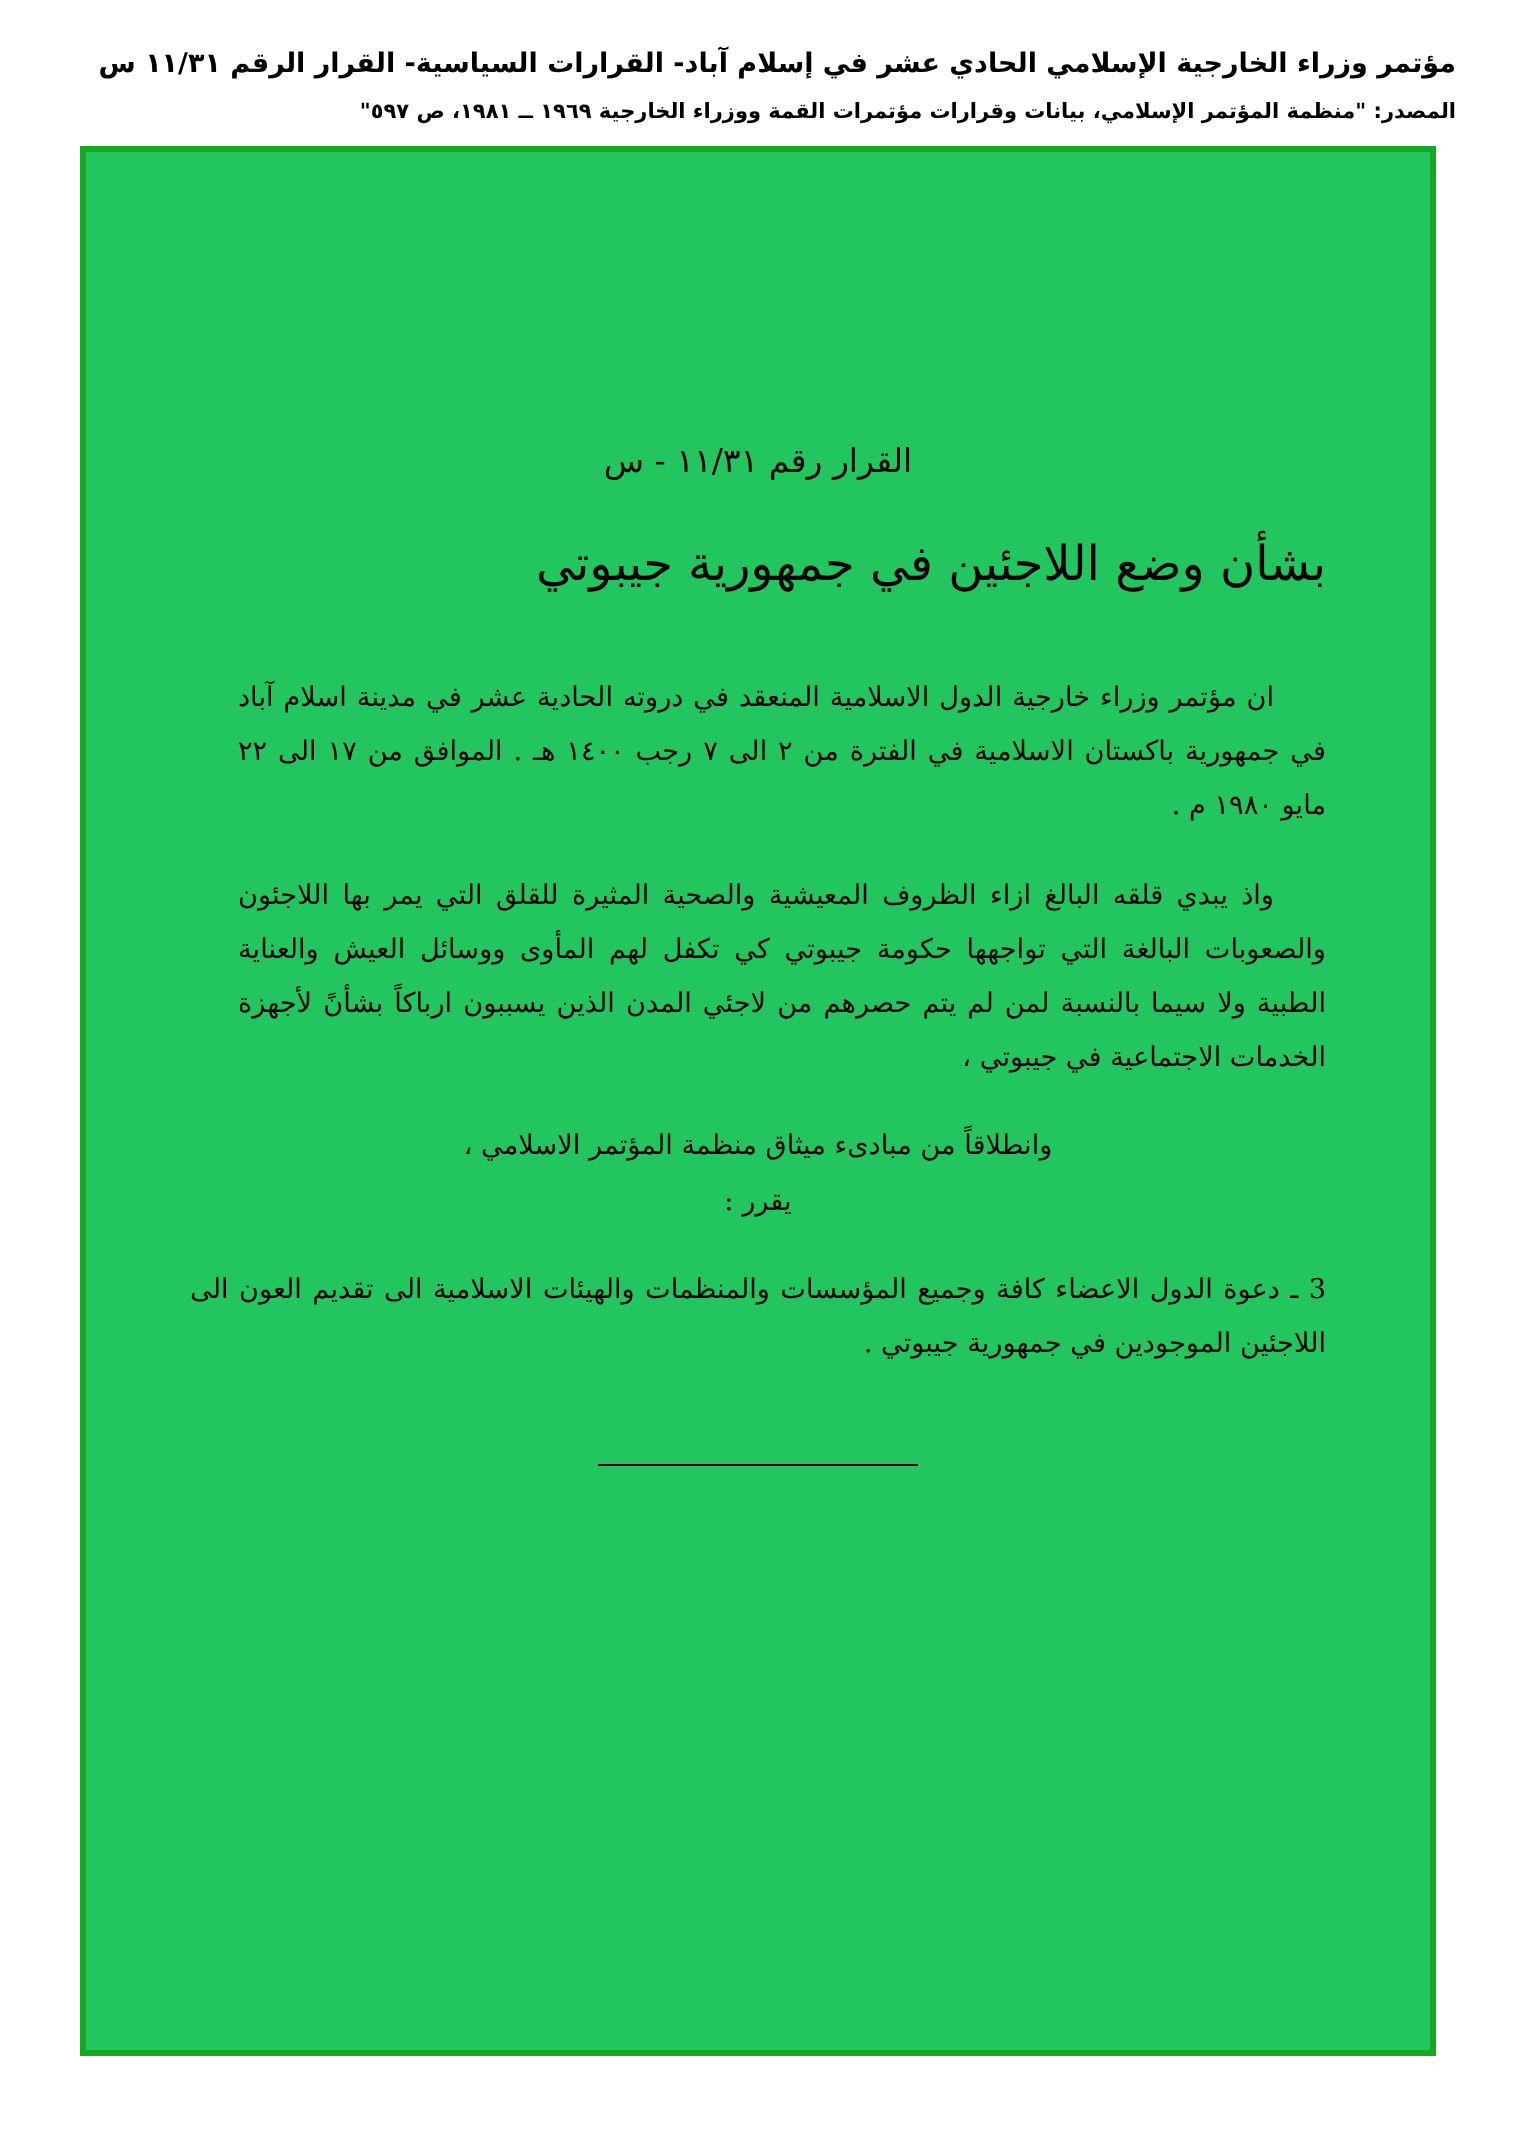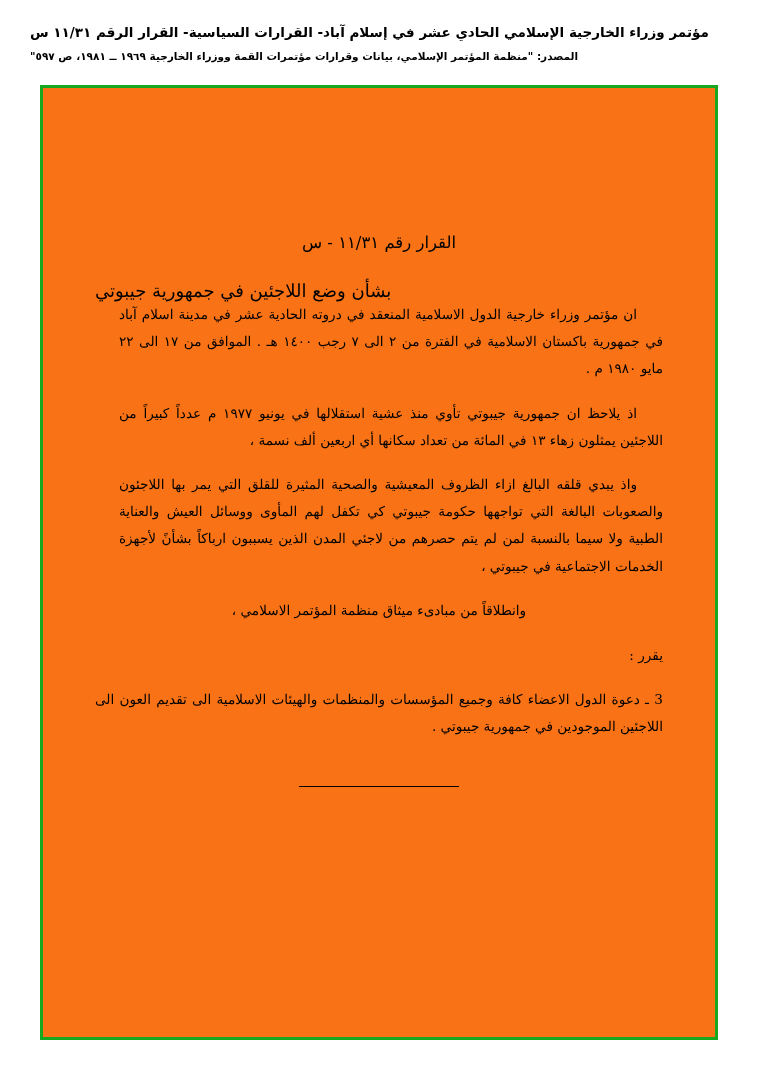--- a/index.html
+++ b/index.html
@@ -14,87 +14,88 @@
     color: #000000;
     overflow: hidden;
   }
   .page {
     position: relative;
     width: 758px;
     height: 1078px;
     box-sizing: border-box;
   }
   .header {
-    text-align: left;
+    text-align: right;
     padding: 22px 30px 0 30px;
   }
   .header-title {
     font-family: "DejaVu Sans", "Liberation Sans", sans-serif;
     font-size: 13.5px;
     font-weight: bold;
     line-height: 1.5;
     letter-spacing: 0px;
   }
   .header-source {
     font-family: "DejaVu Sans", "Liberation Sans", sans-serif;
     font-size: 10.5px;
     font-weight: bold;
     margin-top: 7px;
     line-height: 1.4;
   }
   .frame {
     position: absolute;
     left: 40px;
-    top: 85px;
+    top: 73px;
     width: 678px;
     height: 955px;
     border: 3px solid #16a81e;
     box-sizing: border-box;
-    background: #f97316;
+    background: #22c55e;
   }
   .inner {
     position: absolute;
     left: 0;
     top: 0;
     width: 100%;
     height: 100%;
     box-sizing: border-box;
     padding: 145px 52px 20px 52px;
   }
   .decree-no {
     text-align: center;
     font-size: 16.5px;
     font-family: "DejaVu Serif", serif;
     margin-bottom: 28px;
     letter-spacing: 0.5px;
   }
   .decree-subject {
-    text-align: left;
-    font-size: 18px;
+    text-align: right;
+    font-size: 24px;
     font-family: "DejaVu Serif", serif;
+    margin-bottom: 40px;
     letter-spacing: 1.5px;
   }
   p.body-par {
     font-size: 13.6px;
     font-family: "DejaVu Serif", serif;
     line-height: 2.0;
     margin: 0 0 17px 0;
     text-align: justify;
     text-justify: inter-word;
   }
   p.indent {
     text-indent: 26px;
     margin-left: 24px;
   }
   p.center-right {
     text-align: center;
-    margin-bottom: 18px;
+    margin-bottom: 0;
   }
   p.short {
-    text-align: right;
+    text-align: center;
   }
   .rule {
     width: 160px;
     height: 0;
     border-top: 1.5px solid #000;
     margin: 46px auto 0 auto;
   }
 </style>
 </head>
 <body>
@@ -106,21 +107,20 @@
     <div class="header-source">المصدر: "منظمة المؤتمر الإسلامي، بيانات وقرارات مؤتمرات القمة ووزراء الخارجية ١٩٦٩ ــ ١٩٨١، ص ٥٩٧"</div>
   </div>
 
   <div class="frame">
     <div class="inner">
 
       <div class="decree-no">القرار رقم ١١/٣١ - س</div>
       <div class="decree-subject">بشأن وضع اللاجئين في جمهورية جيبوتي</div>
 
       <p class="body-par indent">ان مؤتمر وزراء خارجية الدول الاسلامية المنعقد في دروته الحادية عشر في مدينة اسلام آباد في جمهورية باكستان الاسلامية في الفترة من ٢ الى ٧ رجب ١٤٠٠ هـ . الموافق من ١٧ الى ٢٢ مايو ١٩٨٠ م .</p>
-      <p class="body-par indent">اذ يلاحظ ان جمهورية جيبوتي تأوي منذ عشية استقلالها في يونيو ١٩٧٧ م عدداً كبيراً من اللاجئين يمثلون زهاء ١٣ في المائة من تعداد سكانها أي اربعين ألف نسمة ،</p>
       <p class="body-par indent">واذ يبدي قلقه البالغ ازاء الظروف المعيشية والصحية المثيرة للقلق التي يمر بها اللاجئون والصعوبات البالغة التي تواجهها حكومة جيبوتي كي تكفل لهم المأوى ووسائل العيش والعناية الطبية ولا سيما بالنسبة لمن لم يتم حصرهم من لاجئي المدن الذين يسببون ارباكاً بشأنً لأجهزة الخدمات الاجتماعية في جيبوتي ،</p>
       <p class="body-par center-right">وانطلاقاً من مبادىء ميثاق منظمة المؤتمر الاسلامي ،</p>
       <p class="body-par short">يقرر :</p>
       <p class="body-par">3 ـ دعوة الدول الاعضاء كافة وجميع المؤسسات والمنظمات والهيئات الاسلامية الى تقديم العون الى اللاجئين الموجودين في جمهورية جيبوتي .</p>
 
       <div class="rule"></div>
     </div>
   </div>
 
 </div>

